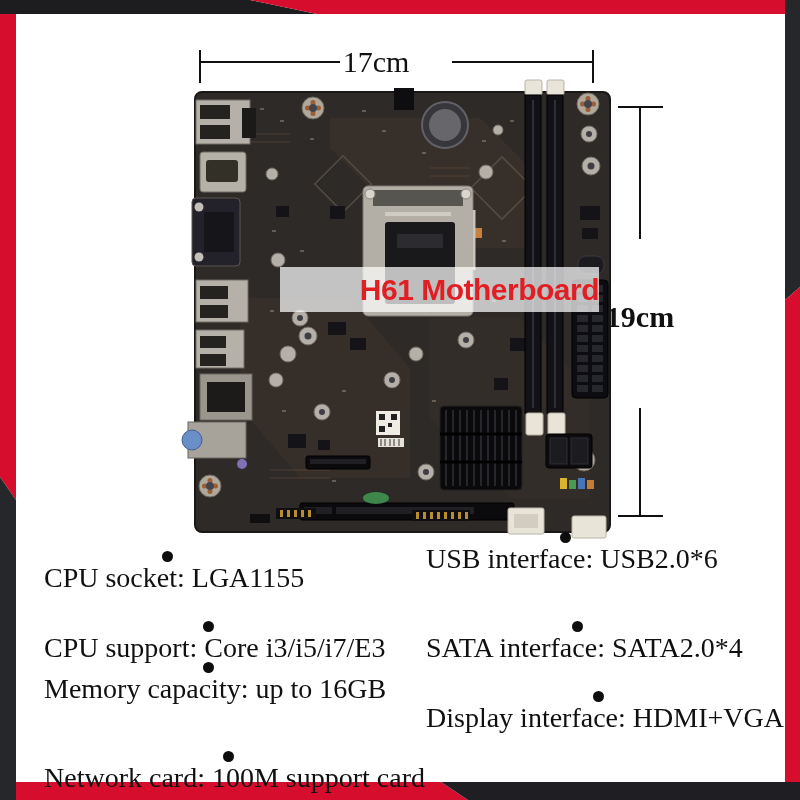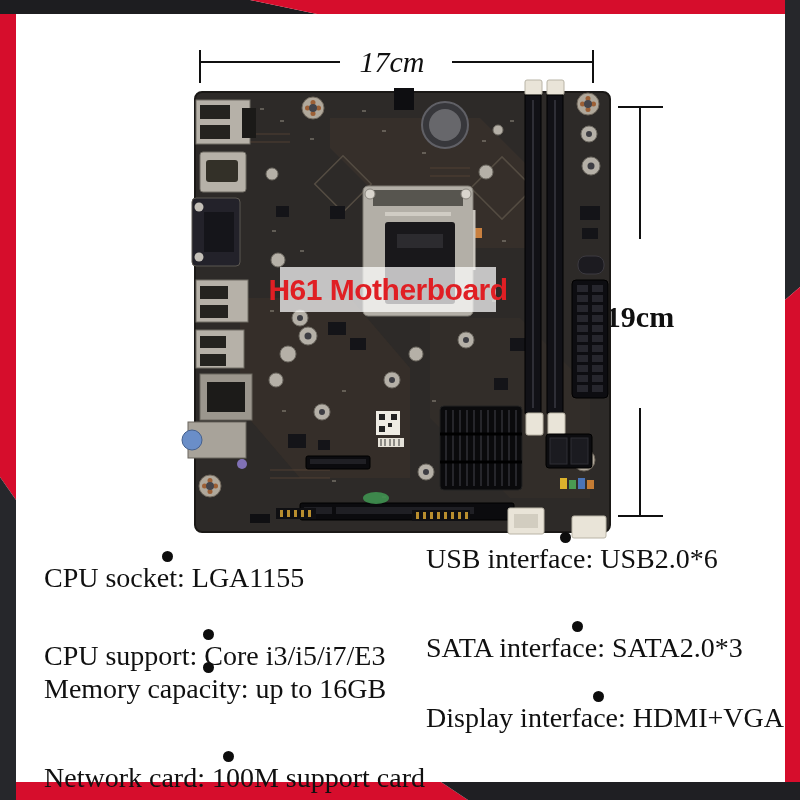--- a/index.html
+++ b/index.html
@@ -16,22 +16,22 @@
        font-family:"Liberation Serif", serif;}
   .abs{position:absolute;}
   
   #frame{left:0;top:0;width:800px;height:800px;pointer-events:none;}
   
   .dim{background:var(--text_black);}
   .dim-label{color:var(--text_black);font-size:30px;text-align:center;line-height:34px;}
   
   #board{left:180px;top:78px;width:440px;height:462px;}
   
-  #label-box{left:280px;top:267px;width:216px;height:45px;background:rgba(255,255,255,0.72);
-             display:flex;align-items:center;justify-content:center;}
+  #label-box{left:280px;top:267px;width:319px;height:45px;background:rgba(255,255,255,0.72);
+             display:flex;align-items:center;justify-content:flex-end;}
   #label-box span{font-family:"Liberation Sans", sans-serif;font-weight:bold;font-size:30px;
                   letter-spacing:-0.5px;color:var(--label_red);white-space:nowrap;}
   
   .spec{display:flex;align-items:center;white-space:nowrap;font-size:28px;color:var(--text_black);flex-direction:column;}
   .spec .dot{width:11px;height:11px;border-radius:50%;background:#0d0d0d;margin-right:13px;flex:0 0 auto;}
 </style>
 </head>
 <body>
 
 <svg id="frame" class="abs" viewBox="0 0 800 800">
@@ -40,21 +40,21 @@
   <polygon points="785,0 800,0 800,287 785,300" fill="var(--corner_gray)"></polygon>
   <polygon points="785,300 800,287 800,782 785,782" fill="var(--accent_red)"></polygon>
   <polygon points="0,14 16,14 16,500 0,477" fill="var(--accent_red)"></polygon>
   <polygon points="0,477 16,500 16,800 0,800" fill="var(--corner_gray)"></polygon>
   <polygon points="16,782 441,782 468,800 16,800" fill="var(--accent_red)"></polygon>
   <polygon points="441,782 800,782 800,800 468,800" fill="var(--bottom_black)"></polygon>
 </svg>
 
 <div class="abs dim" style="left:199px;top:50px;width:2px;height:33px;"></div>
 <div class="abs dim" style="left:201px;top:61px;width:139px;height:2px;"></div>
-<div class="abs dim-label" style="left:336px;top:45px;width:112px;font-style:italic;">17cm</div>
+<div class="abs dim-label" style="left:320px;top:45px;width:112px;">17cm</div>
 <div class="abs dim" style="left:452px;top:61px;width:140px;height:2px;"></div>
 <div class="abs dim" style="left:592px;top:50px;width:2px;height:33px;"></div>
 
 <div class="abs dim" style="left:618px;top:106px;width:45px;height:2px;"></div>
 <div class="abs dim" style="left:639px;top:108px;width:2px;height:131px;"></div>
 <div class="abs dim-label" style="left:600px;top:300px;width:80px;font-weight:bold;">19cm</div>
 <div class="abs dim" style="left:639px;top:408px;width:2px;height:108px;"></div>
 <div class="abs dim" style="left:618px;top:515px;width:45px;height:2px;"></div>
 
 <svg id="board" class="abs" viewBox="0 0 440 462">
@@ -344,36 +344,36 @@
 </svg>
 
 <div id="label-box" class="abs">
   <span>H61 Motherboard</span>
 </div>
 
 <div class="abs spec" style="left:44px;top:551px;">
     <span class="dot"></span>
     <span>CPU socket: LGA1155</span>
   </div>
-<div class="abs spec" style="left:44px;top:621px;margin-top:8px;">
+<div class="abs spec" style="left:44px;top:621px;">
     <span class="dot"></span>
     <span>CPU support: Core i3/i5/i7/E3</span>
   </div>
 <div class="abs spec" style="left:44px;top:662px;">
     <span class="dot"></span>
     <span>Memory capacity: up to 16GB</span>
   </div>
 <div class="abs spec" style="left:44px;top:751px;">
     <span class="dot"></span>
     <span>Network card: 100M support card</span>
   </div>
 <div class="abs spec" style="left:426px;top:532px;justify-content:space-between;">
     <span class="dot"></span>
     <span>USB interface: USB2.0*6</span>
   </div>
 <div class="abs spec" style="left:426px;top:621px;">
     <span class="dot"></span>
-    <span>SATA interface: SATA2.0*3</span>
+    <span>SATA interface: SATA2.0*4</span>
   </div>
 <div class="abs spec" style="left:426px;top:691px;">
     <span class="dot"></span>
     <span>Display interface: HDMI+VGA</span>
   </div>
 
 </body></html>

